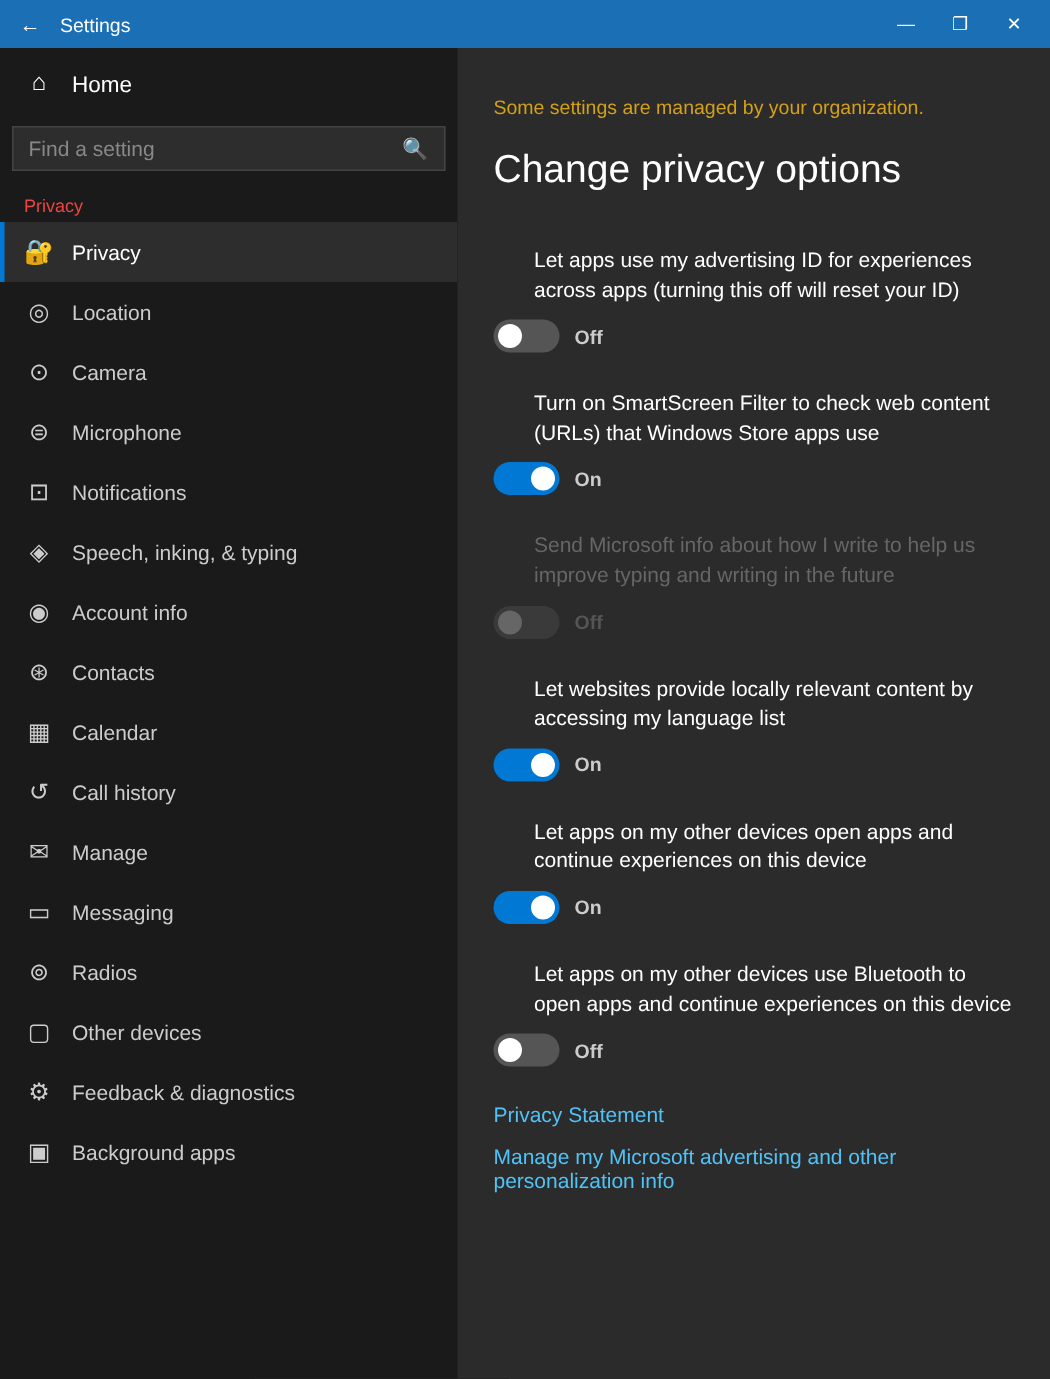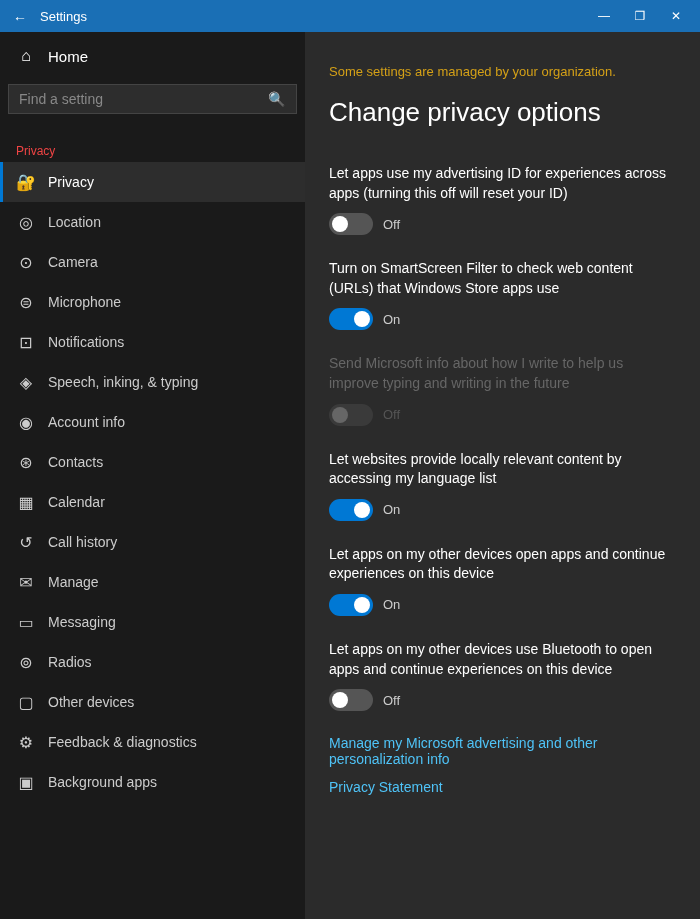--- a/index.html
+++ b/index.html
@@ -80,21 +80,21 @@
       display: flex;
       align-items: center;
       gap: 12px;
       padding: 14px 16px;
       cursor: pointer;
       color: #fff;
       font-size: 15px;
     }
 
     .search-box {
-      margin: 4px 8px 22px 8px;
+      margin: 4px 8px 8px 8px;
       display: flex;
       align-items: flex-end;
       background: #2d2d2d;
       border: 1px solid #444;
       padding: 6px 10px;
     }
     .search-input {
       background: transparent;
       border: none;
       outline: none;
@@ -176,20 +176,21 @@
     }
 
     .setting-item {
       margin-bottom: 24px;
     }
     .setting-label {
       color: #fff;
       font-size: 14px;
       line-height: 1.4;
       margin-bottom: 10px;
+      margin-left: 27px;
     }
     .setting-label.disabled {
       color: #666;
     }
 
     
     .toggle-row {
       display: flex;
       align-items: center;
       gap: 10px;
@@ -213,20 +214,21 @@
       position: absolute;
       top: 3px;
       transition: left 0.2s;
     }
     .toggle.on .toggle-knob { left: 25px; }
     .toggle.off .toggle-knob { left: 3px; }
     .toggle.disabled .toggle-knob { left: 3px; background: #666; }
     .toggle-text {
       font-size: 13px;
       color: #ccc;
+      font-weight: bold;
     }
     .toggle-text.disabled { color: #555; }
 
     .link-text {
       color: #4fc3f7;
       font-size: 14px;
       cursor: pointer;
       text-decoration: none;
       display: block;
       margin-bottom: 12px;
@@ -393,19 +395,19 @@
           <div class="toggle-row">
             <div class="toggle off">
               <div class="toggle-knob"></div>
             </div>
             <span class="toggle-text">Off</span>
           </div>
         </div>
       </div>
 
     <div id="links-container">
+        <a class="link-text" href="#">Privacy Statement</a>
         <a class="link-text" href="#">Manage my Microsoft advertising and other personalization info</a>
-        <a class="link-text" href="#">Privacy Statement</a>
       </div>
 
   </div>
 
 </div>
 
 </body></html>

